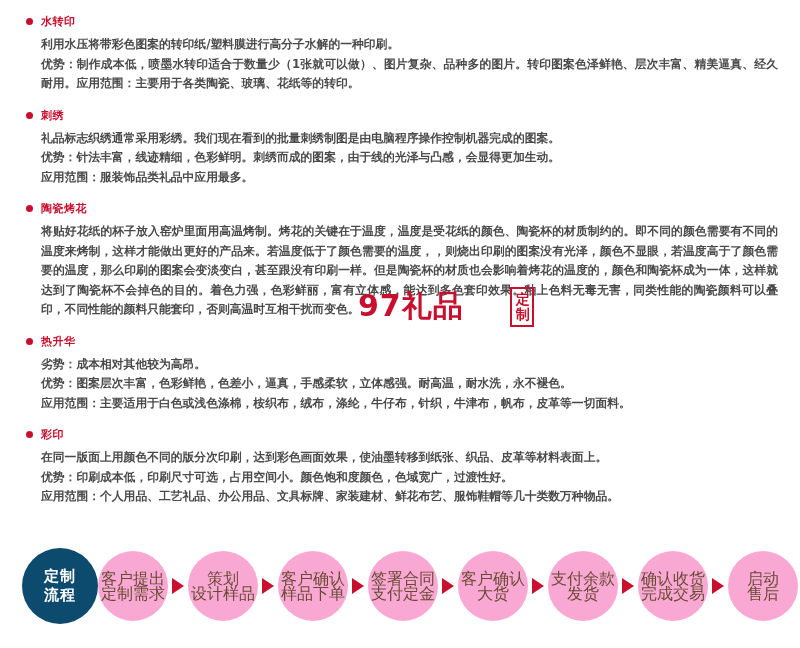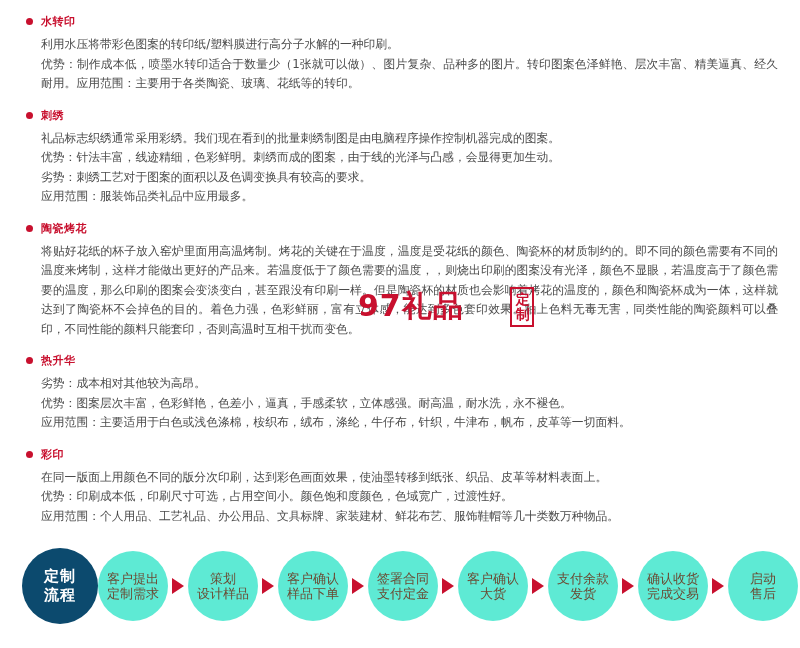--- a/index.html
+++ b/index.html
@@ -41,20 +41,21 @@
   }
   .sec-title {
     font-size: 11px;
     font-weight: bold;
     color: #c8102e;
     letter-spacing: 0.5px;
     text-align: center;
   }
   .sec-body {
     padding-left: 19px;
+    font-weight: bold;
   }
   .line {
     font-size: 11.8px;
     line-height: 19.5px;
     color: #4a4a4a;
     text-align: justify;
   }
   
   .flow {
     position: absolute;
@@ -78,27 +79,27 @@
     font-size: 15px;
     font-weight: bold;
     line-height: 19px;
     flex: 0 0 auto;
     letter-spacing: 1px;
   }
   .flow-node {
     width: 70px;
     height: 70px;
     border-radius: 50%;
-    background: #5eead4;
+    background: #f9a8d4;
     color: #6b4a33;
     display: flex;
     flex-direction: column;
     align-items: center;
     justify-content: center;
-    font-size: 13px;
+    font-size: 16px;
     line-height: 15px;
     flex: 0 0 auto;
     text-align: center;
   }
   .flow-node .l2 { display: block; }
   .arrow {
     width: 0;
     height: 0;
     border-top: 8px solid transparent;
     border-bottom: 8px solid transparent;
@@ -153,21 +154,20 @@
   </div>
 
   <div class="section">
     <div class="sec-head">
       <span class="bullet"></span>
       <span class="sec-title">刺绣</span>
     </div>
     <div class="sec-body">
       <div class="line">礼品标志织绣通常采用彩绣。我们现在看到的批量刺绣制图是由电脑程序操作控制机器完成的图案。</div>
       <div class="line">优势：针法丰富，线迹精细，色彩鲜明。刺绣而成的图案，由于线的光泽与凸感，会显得更加生动。</div>
-      <div class="line">劣势：刺绣工艺对于图案的面积以及色调变换具有较高的要求。</div>
       <div class="line">应用范围：服装饰品类礼品中应用最多。</div>
     </div>
   </div>
 
   <div class="section">
     <div class="sec-head">
       <span class="bullet"></span>
       <span class="sec-title">陶瓷烤花</span>
     </div>
     <div class="sec-body">

